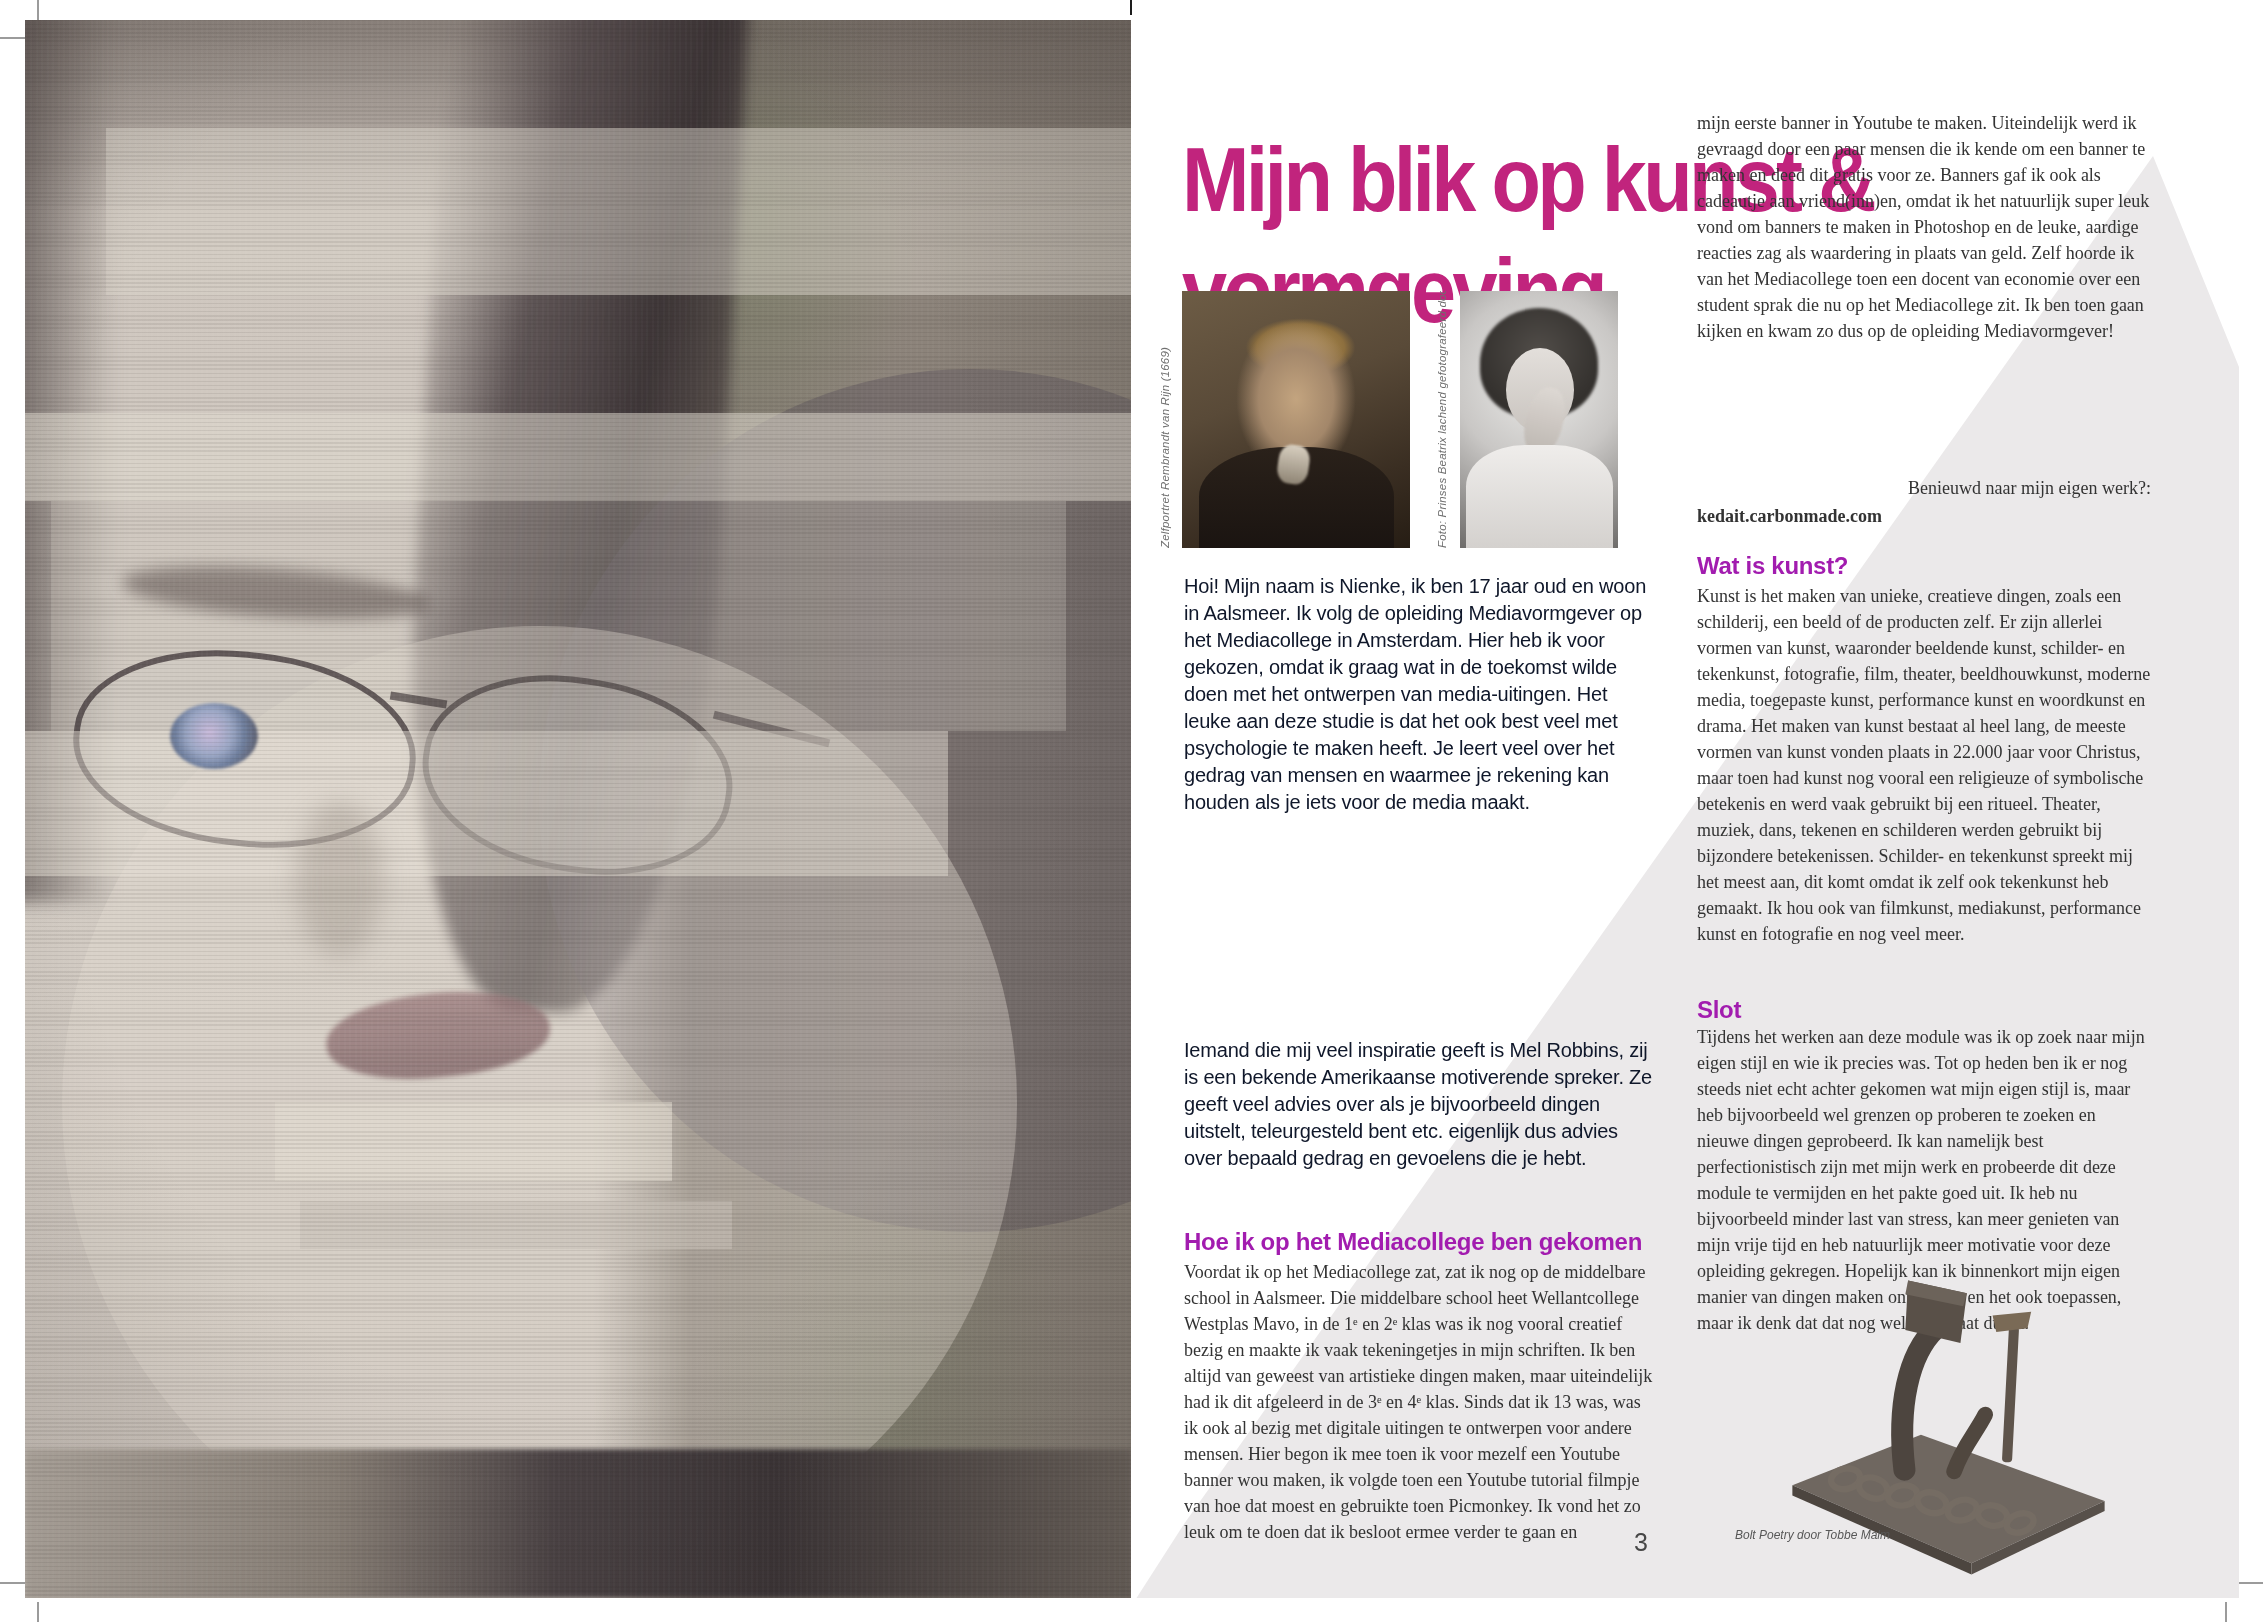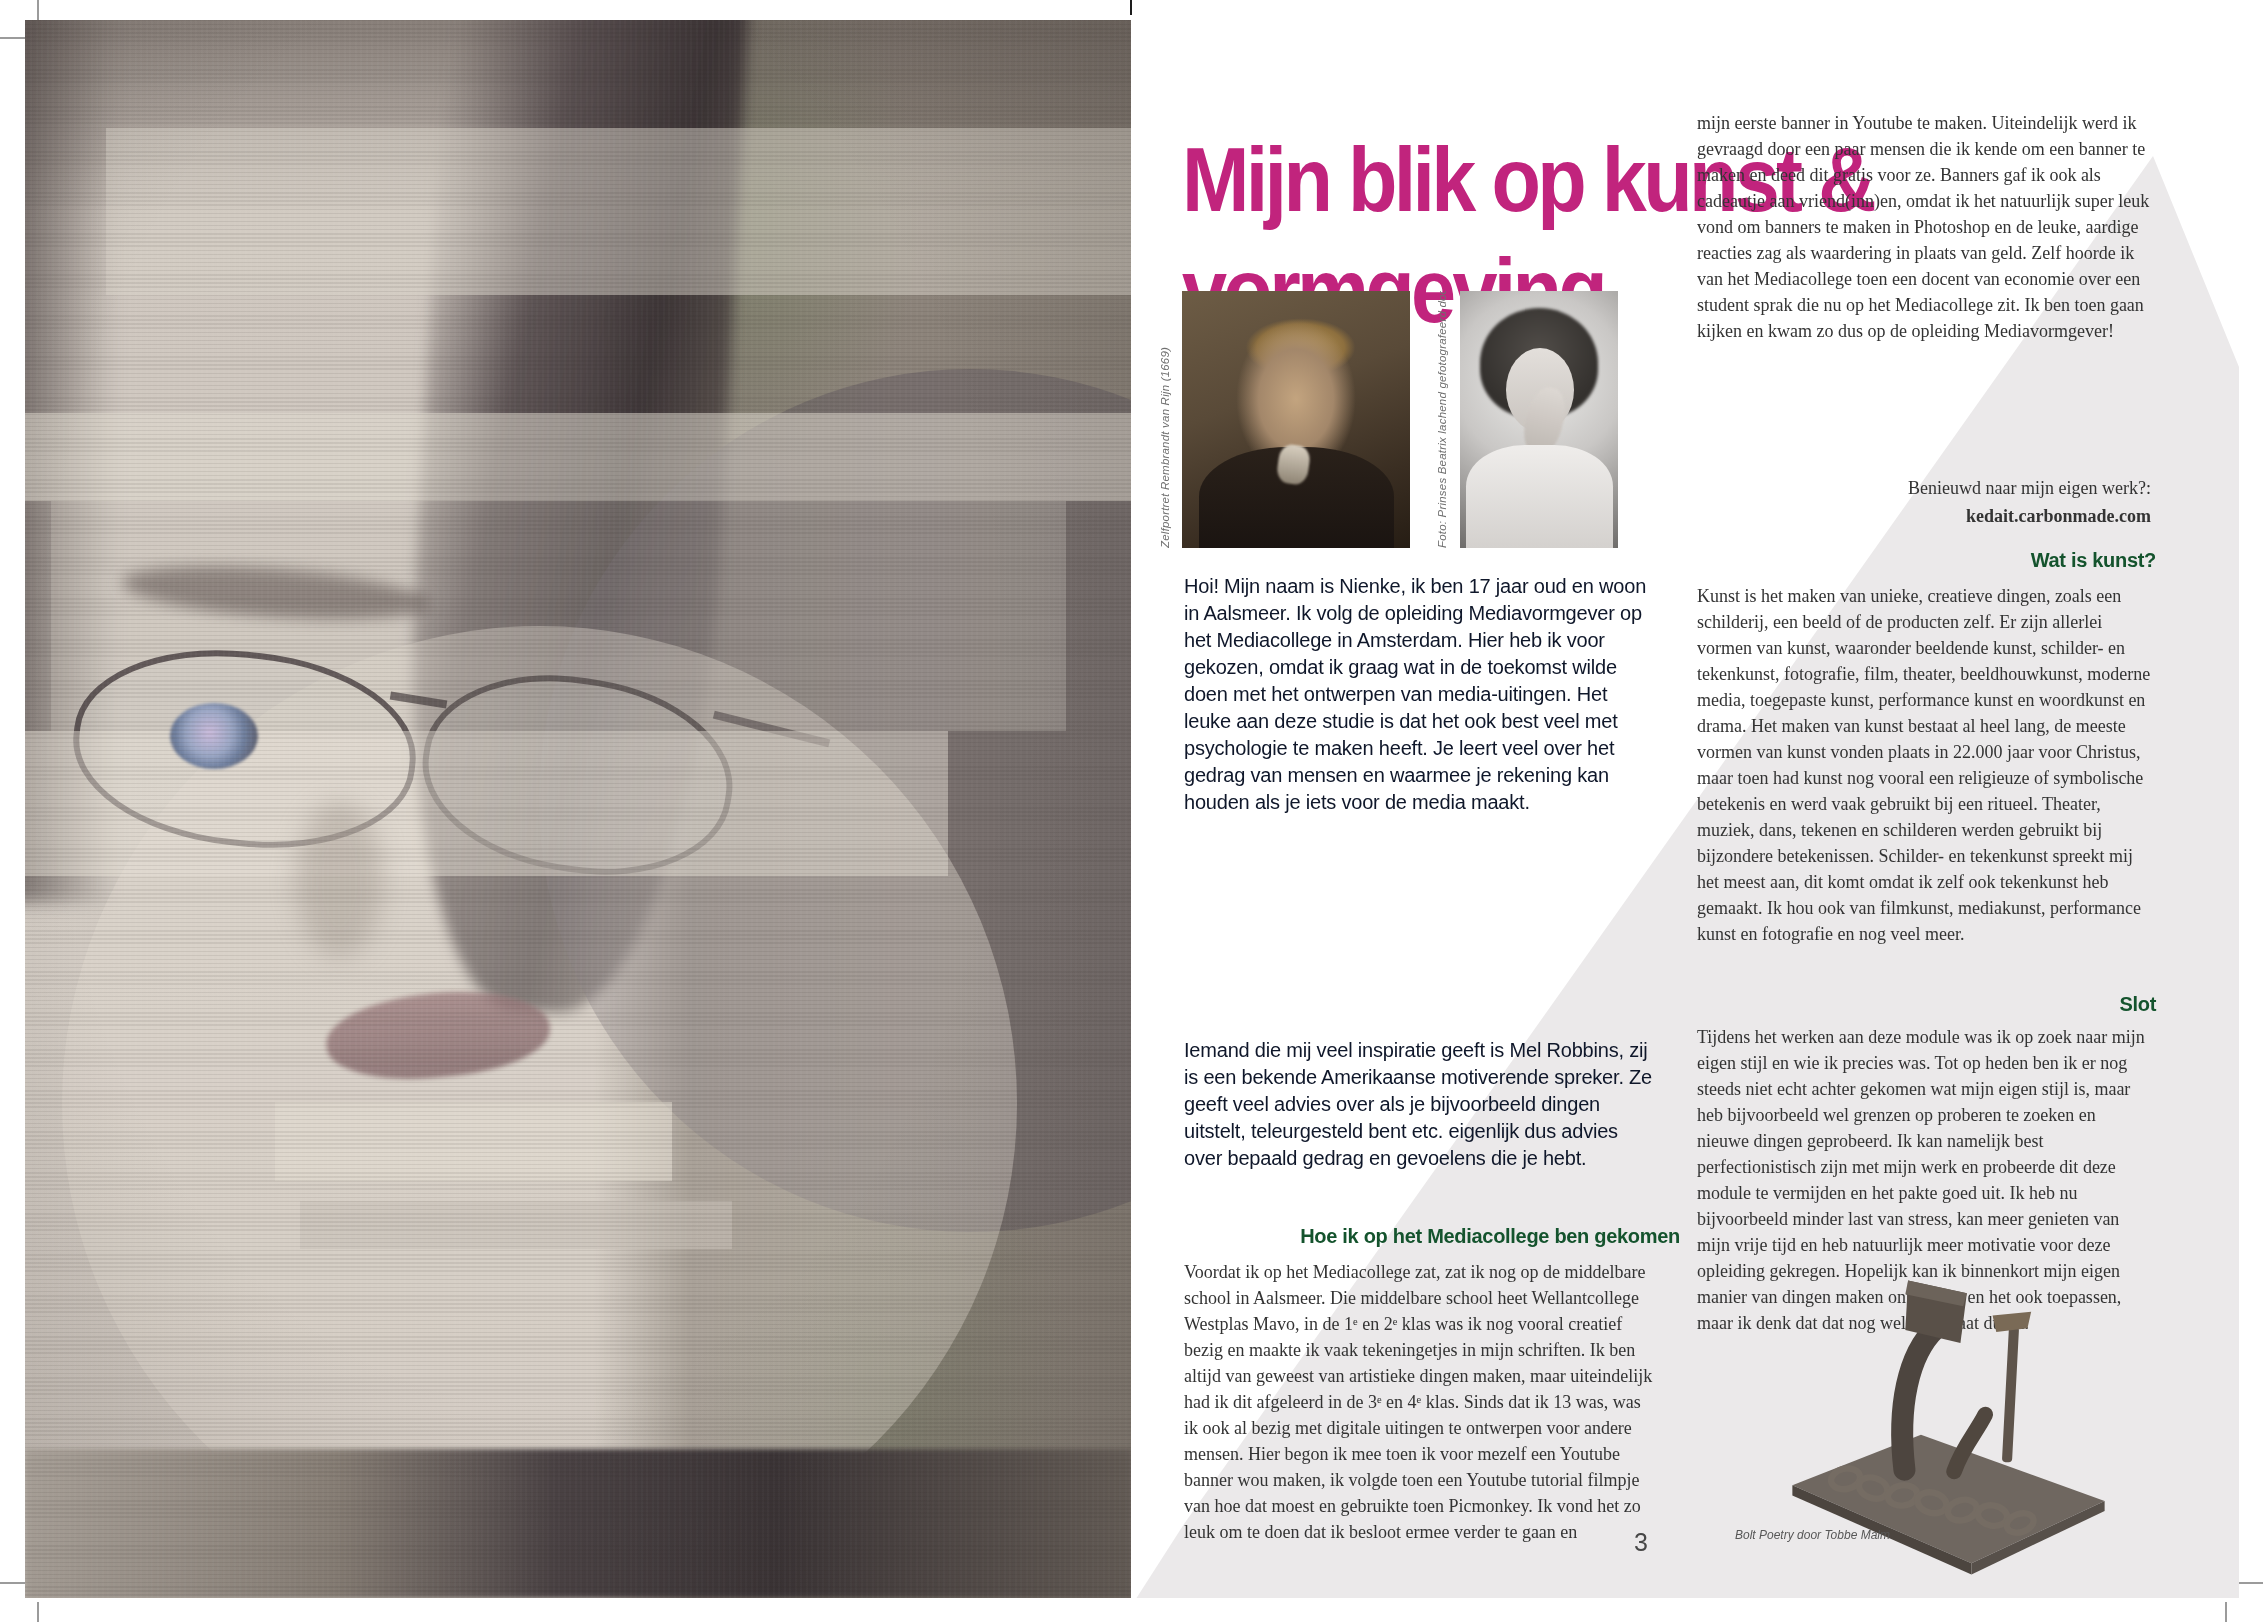--- a/index.html
+++ b/index.html
@@ -90,22 +90,22 @@
       background:radial-gradient(circle at 50% 40%,#514d49 0%,#34312e 70%);filter:blur(1.8px);}
   #beatrix .face{position:absolute;left:46px;top:57px;width:68px;height:84px;border-radius:50%;
       background:linear-gradient(180deg,#e3dfdb,#c9c4bf);}
   #beatrix .hand{position:absolute;left:66px;top:96px;width:37px;height:68px;border-radius:45%;
       background:linear-gradient(180deg,#ddd8d3,#bdb7b1);transform:rotate(14deg);filter:blur(0.9px);}
   #beatrix .blouse{position:absolute;left:5.5px;top:154px;width:147px;height:103px;border-radius:40% 40% 0 0;
       background:linear-gradient(180deg,#efedeb,#d4d1ce);}
 
   .sans-body{color:#0f172a;font-size:20px;line-height:27px;letter-spacing:-0.2px;}
   .serif-body{font-family:"Liberation Serif",serif;color:#333333;font-size:18px;line-height:26px;}
-  .sec-head{color:#14532d;font-weight:bold;font-size:20px;letter-spacing:-0.3px;text-align:right;}
-  .bold{font-weight:bold;text-align:right;}
+  .sec-head{color:#a21caf;font-weight:bold;font-size:24px;letter-spacing:-0.3px;}
+  .bold{font-weight:bold;}
 
   #page-num{color:#474747;font-size:25px;}
   #sculpt-cap{color:#575757;font-style:italic;font-size:12px;}
 </style>
 </head>
 <body>
 
 <div id="canvas">
 
   <div class="crop" style="left:37px;top:0;width:1.8px;height:26px;"></div>

